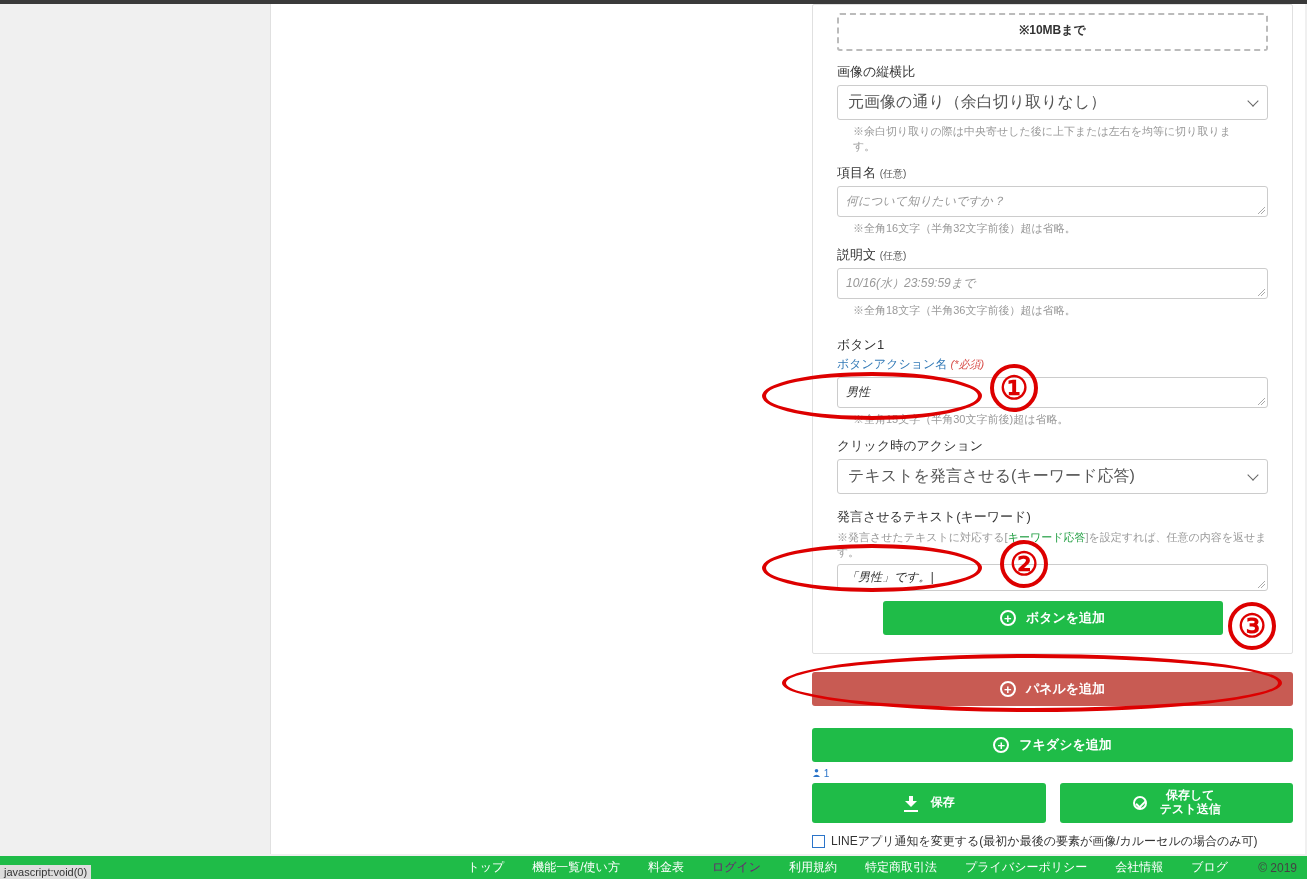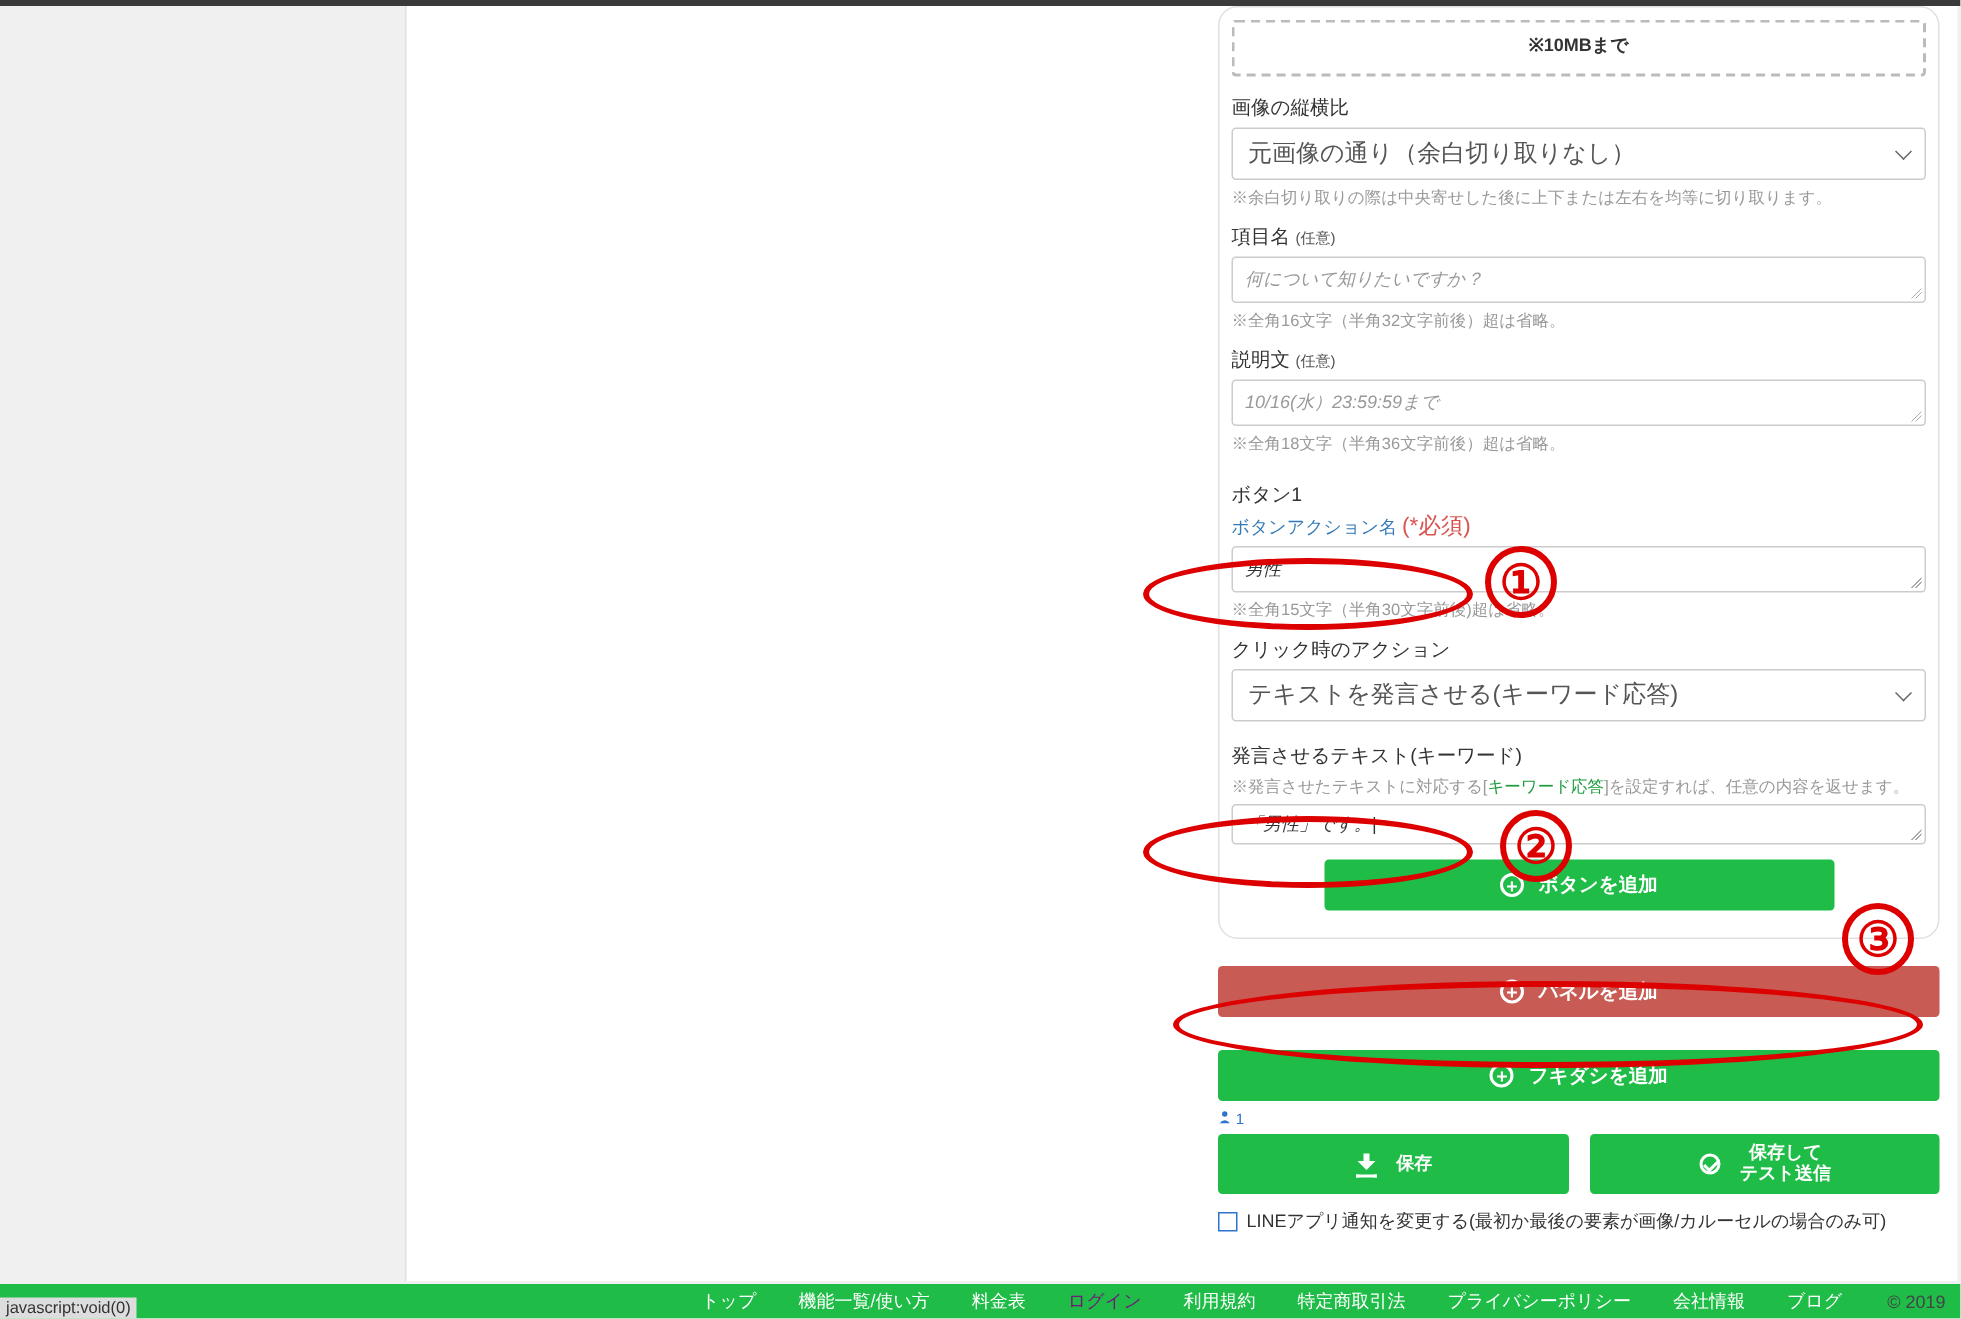--- a/index.html
+++ b/index.html
@@ -17,50 +17,50 @@
   .page {
     display: flex;
     height: 850px;
   }
   .sidebar-col { width: 270px; background: #f0f0f0; }
   .gap-col     { width: 530px; background: #fff; border-left: 1px solid #e0e0e0; }
   .main-col    { width: 505px; background: #fff; position: relative; padding: 0 12px; }
 
   .panel-card {
     border: 1px solid #e0e0e0;
-    border-radius: 13px;
-    padding: 8px 8px 14px;
+    border-radius: 2px;
+    padding: 8px 24px 14px;
     margin-top: 0;
   }
   .upload-box {
     border: 2px dashed #bbb;
     border-radius: 3px;
     padding: 6px 0 10px;
     text-align: center;
     margin-bottom: 12px;
   }
   .upload-note { font-weight: bold; font-size: 12px; }
 
   .field-label { font-size: 13px; margin: 6px 0 4px; }
   .opt         { font-size: 10px; color: #555; }
-  .req         { font-size: 15px; color: #d9534f; }
+  .req         { font-size: 11px; color: #d9534f; font-style: italic; }
   .link-txt    { color: #1c9c3e; }
 
   .select-box {
     display: flex; align-items: center; justify-content: space-between;
     border: 1px solid #ccc; border-radius: 3px;
     padding: 6px 10px; background: #fff; color: #555;
     font-size: 16px;
   }
   .chevron {
     width: 8px; height: 8px;
     border-right: 1.5px solid #666; border-bottom: 1.5px solid #666;
     transform: rotate(45deg); margin-top: -3px;
   }
-  .help-text { font-size: 11px; color: #999; margin: 4px 0 10px; }
+  .help-text { font-size: 11px; color: #999; margin: 4px 16px 10px; }
 
   .input-area, .text-val {
     border: 1px solid #ccc; border-radius: 3px; padding: 6px 8px;
     font-size: 12px; color: #999; background: #fff; width: 100%;
     position: relative;
   }
   .input-area { min-height: 30px; font-style: italic; }
   .resize-handle {
     position: absolute; right: 2px; bottom: 2px;
     width: 8px; height: 8px;

